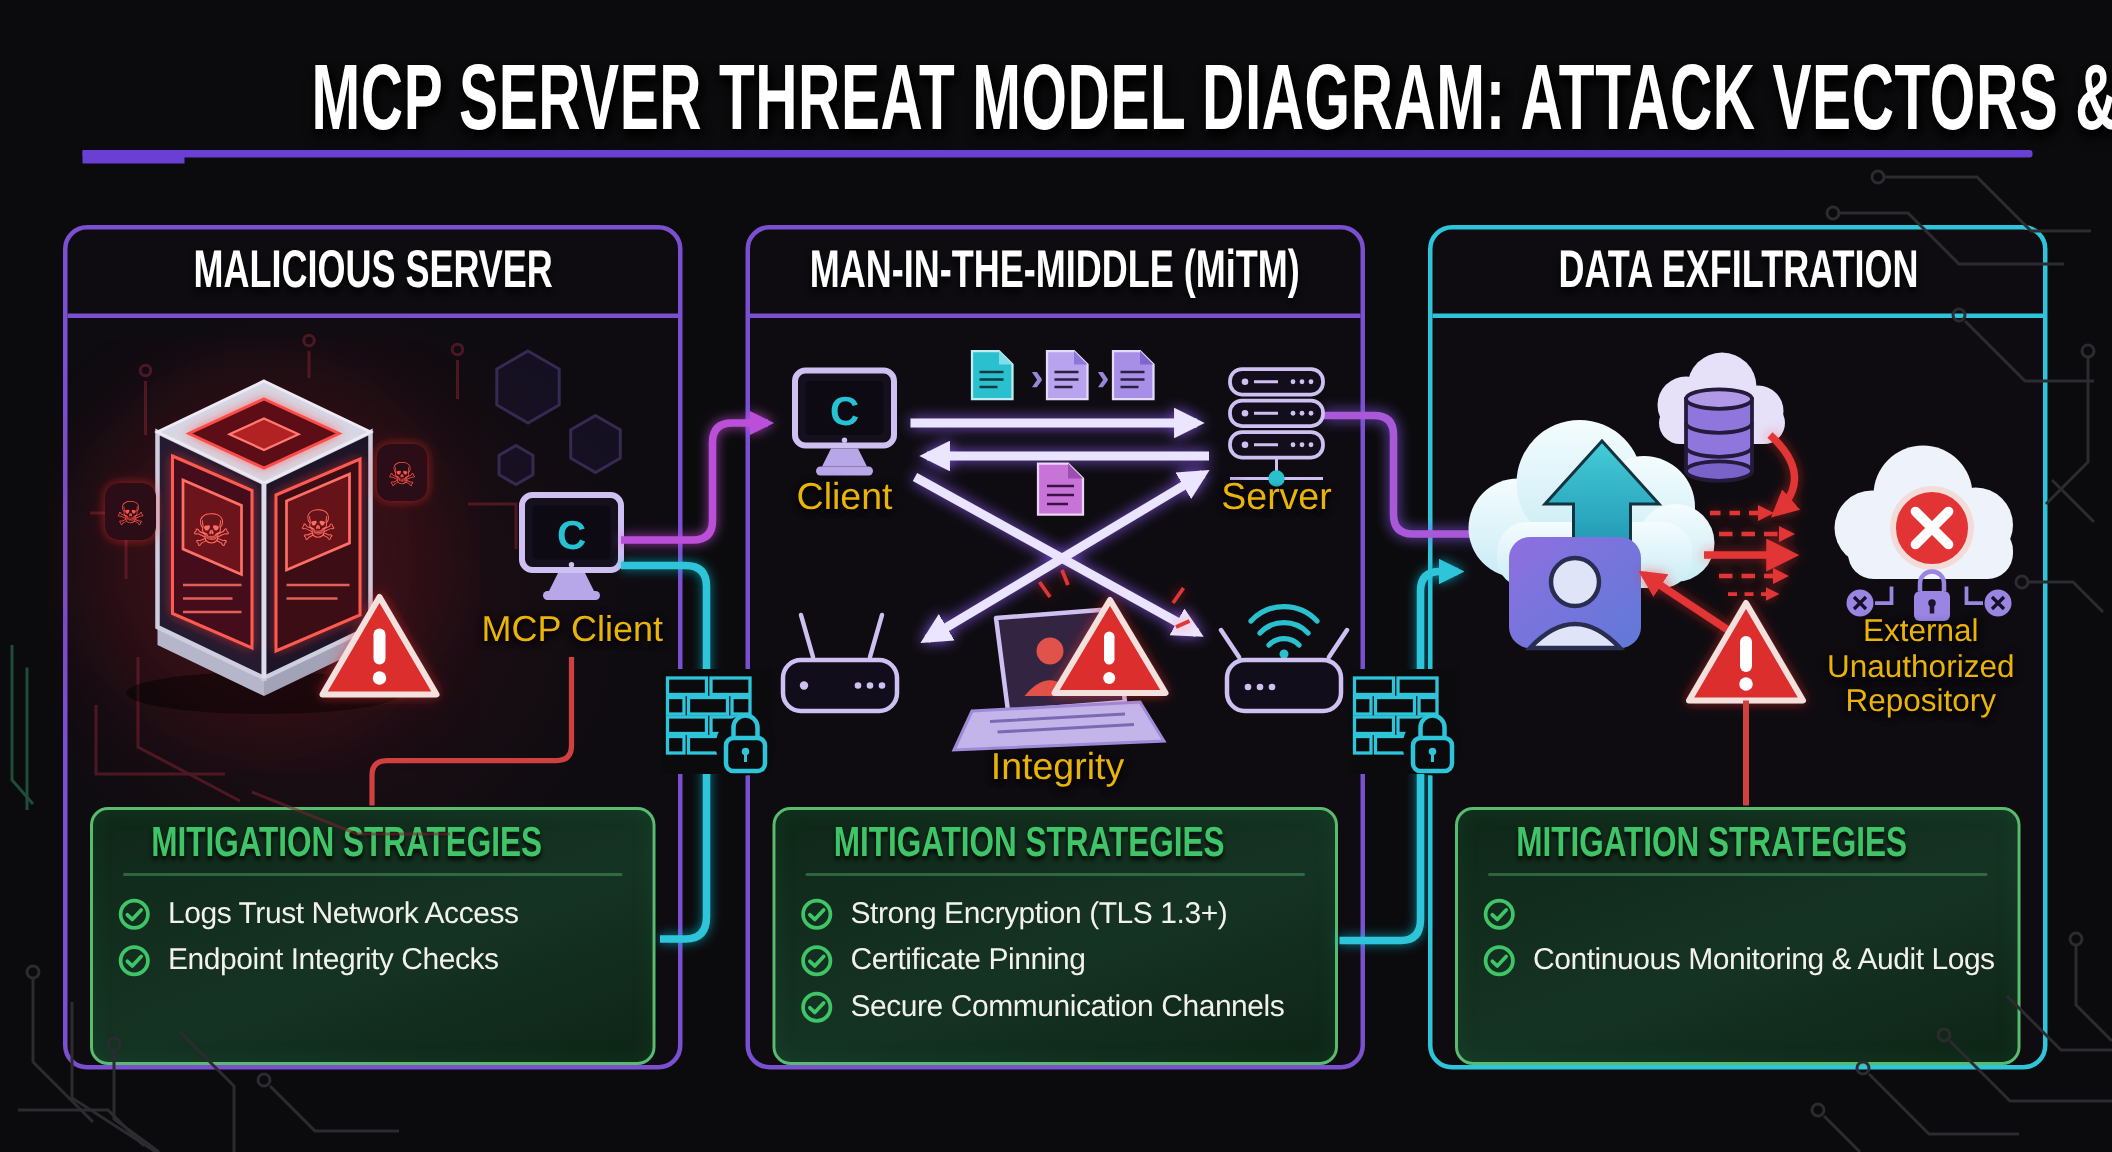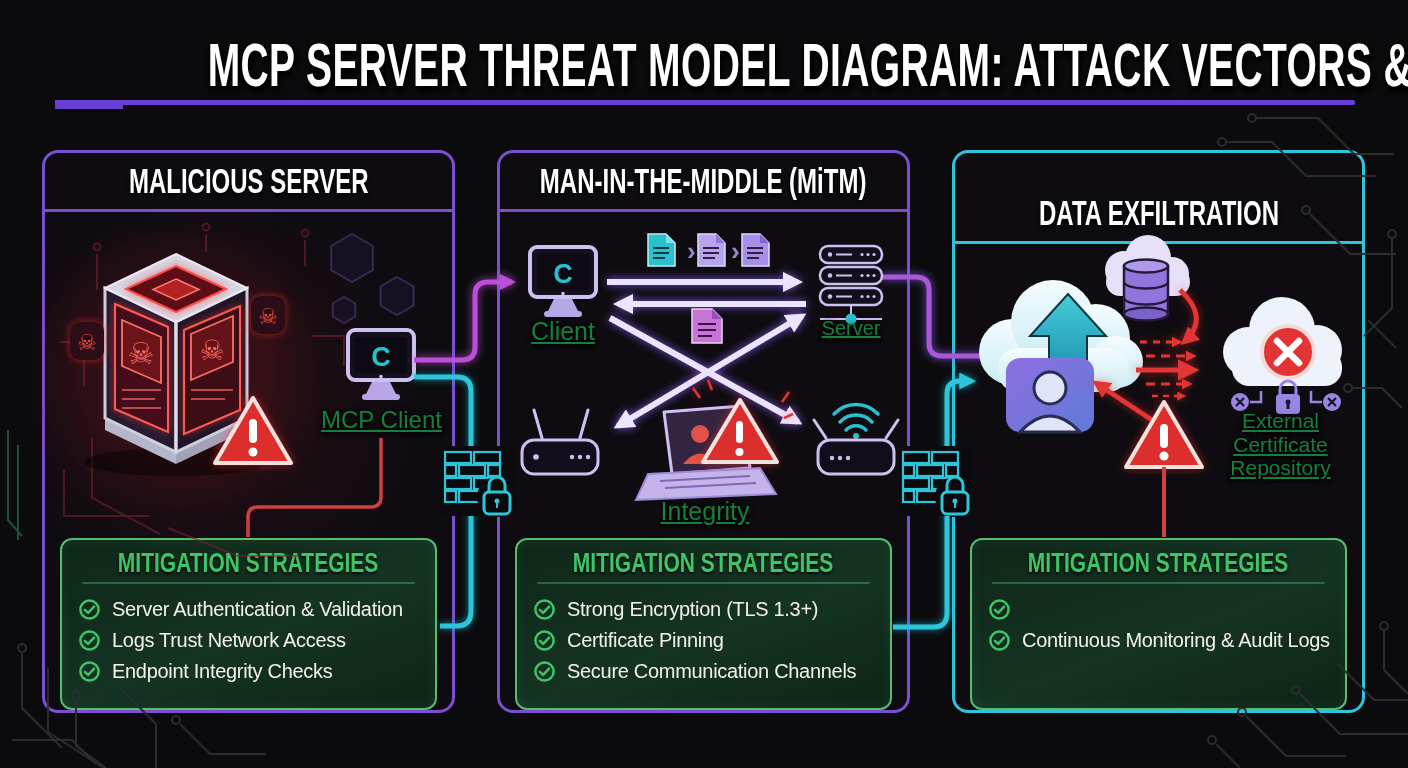--- a/index.html
+++ b/index.html
@@ -20,41 +20,41 @@
   .title-underline .notch{position:absolute;left:0;top:0;width:68px;height:9px;background:#6a3fd4;}
   
   .panel{position:absolute;top:150px;width:413px;height:563px;border:3px solid #7a4fd0;
     border-radius:16px;box-sizing:border-box;background:rgba(15,13,19,.72);z-index:1;}
   .panel.p1{left:42px;background:
     radial-gradient(circle at 42% 45%, rgba(150,25,40,.16), transparent 55%),rgba(15,13,19,.72);}
   .panel.p2{left:497px;}
   .panel.p3{left:952px;border-color:#2ec4d9;}
   .panel-header{height:56px;display:flex;align-items:center;justify-content:center;
     border-bottom:3px solid #7a4fd0;}
-  .panel.p3 .panel-header{border-bottom-color:#2ec4d9;margin-top:32px;}
+  .panel.p3 .panel-header{border-bottom-color:#2ec4d9;}
   .cond-lg{display:inline-block;white-space:nowrap;font-weight:bold;color:#fff;
     font-size:30px;transform:scale(.8,1.18);transform-origin:center;
     text-shadow:0 3px 5px rgba(0,0,0,.9);}
   
   .mitigation{position:absolute;left:15px;right:15px;top:385px;height:172px;
     box-sizing:border-box;border:2.5px solid #58bb6e;border-radius:12px;
     background:linear-gradient(160deg,#0f2718 0%,#153323 55%,#0e2416 100%);
     padding:8px 14px 0 14px;box-shadow:0 0 14px rgba(40,150,80,.15) inset;}
-  .mit-title{text-align:center;color:#3fc468;}
+  .mit-title{text-align:left;color:#3fc468;}
   .cond-md{display:inline-block;white-space:nowrap;font-weight:bold;
     font-size:25px;transform:scale(.84,1.12);transform-origin:center;
     text-shadow:0 2px 3px rgba(0,0,0,.8);}
   .mit-divider{height:2px;background:rgba(90,190,115,.4);margin:5px 6px 4px 6px;border-radius:1px;}
   .mit-list{list-style:none;margin:0;padding:2px 0 0 2px;}
   .mit-item{display:flex;align-items:center;gap:11px;margin-top:8px;
     color:#f2f1ec;font-size:20px;letter-spacing:-.3px;white-space:nowrap;}
   .chk{width:23px;height:23px;flex:0 0 23px;}
   
-  .lbl{position:absolute;z-index:6;color:#15803d;text-align:center;
-    text-shadow:0 2px 4px #000,0 0 6px rgba(0,0,0,.8);text-decoration:underline;}
+  .lbl{position:absolute;z-index:6;color:#eab308;text-align:center;
+    text-shadow:0 2px 4px #000,0 0 6px rgba(0,0,0,.8);}
   
   .art{position:absolute;left:0;top:0;z-index:5;pointer-events:none;}
 </style>
 </head>
 <body>
 
 <div class="stage">
 
   <div class="title-wrap">
     <span class="cond-xl">MCP SERVER THREAT MODEL DIAGRAM: ATTACK VECTORS &amp; MITIGATIONS</span>
@@ -70,27 +70,20 @@
     <div class="mitigation">
       <div class="mit-title">
         <span class="cond-md">MITIGATION STRATEGIES</span></div>
       <div class="mit-divider"></div>
       <ul class="mit-list">
         <li class="mit-item">
           <svg class="chk" viewBox="0 0 24 24">
               <circle cx="12" cy="12" r="9.5" fill="none" stroke="#3fc468" stroke-width="2.6"></circle>
               <path d="M7.2 12.4 L10.6 15.6 L16.8 9" fill="none" stroke="#3fc468" stroke-width="2.6" stroke-linecap="round" stroke-linejoin="round"></path>
             </svg>
-          <span>Server Authentication &amp; Validation</span>
-          </li>
-        <li class="mit-item">
-          <svg class="chk" viewBox="0 0 24 24">
-              <circle cx="12" cy="12" r="9.5" fill="none" stroke="#3fc468" stroke-width="2.6"></circle>
-              <path d="M7.2 12.4 L10.6 15.6 L16.8 9" fill="none" stroke="#3fc468" stroke-width="2.6" stroke-linecap="round" stroke-linejoin="round"></path>
-            </svg>
           <span>Logs Trust Network Access</span>
           </li>
         <li class="mit-item">
           <svg class="chk" viewBox="0 0 24 24">
               <circle cx="12" cy="12" r="9.5" fill="none" stroke="#3fc468" stroke-width="2.6"></circle>
               <path d="M7.2 12.4 L10.6 15.6 L16.8 9" fill="none" stroke="#3fc468" stroke-width="2.6" stroke-linecap="round" stroke-linejoin="round"></path>
             </svg>
           <span>Endpoint Integrity Checks</span>
           </li>
       </ul>
@@ -152,23 +145,23 @@
               <path d="M7.2 12.4 L10.6 15.6 L16.8 9" fill="none" stroke="#3fc468" stroke-width="2.6" stroke-linecap="round" stroke-linejoin="round"></path>
             </svg>
           <span>Continuous Monitoring &amp; Audit Logs</span>
           </li>
       </ul>
     </div>
   </section>
 
   <div class="lbl" style="left:309px;top:406px;width:145px;font-size:24px;">MCP Client</div>
   <div class="lbl" style="left:506px;top:317px;width:114px;font-size:25px;">Client</div>
-  <div class="lbl" style="left:794px;top:317px;width:114px;font-size:20px;">Server</div>
+  <div class="lbl" style="left:794px;top:317px;width:114px;font-size:25px;">Server</div>
   <div class="lbl" style="left:645px;top:497px;width:120px;font-size:25px;">Integrity</div>
-  <div class="lbl" style="left:1198px;top:409px;width:165px;font-size:21px;line-height:1.12;">External Certificate Repository</div>
+  <div class="lbl" style="left:1198px;top:409px;width:165px;font-size:21px;line-height:1.12;">External Unauthorized Repository</div>
 
   <svg class="art" width="1408" height="768" viewBox="0 0 1408 768">
     <defs>
       <filter id="fP" x="-60%" y="-60%" width="220%" height="220%">
           <feDropShadow dx="0" dy="0" stdDeviation="4.5" flood-color="#8b5cf6" flood-opacity="0.9"></feDropShadow>
         </filter>
       <filter id="fR" x="-60%" y="-60%" width="220%" height="220%">
           <feDropShadow dx="0" dy="0" stdDeviation="4" flood-color="#ff3226" flood-opacity="0.55"></feDropShadow>
         </filter>
       <filter id="fT" x="-60%" y="-60%" width="220%" height="220%">

